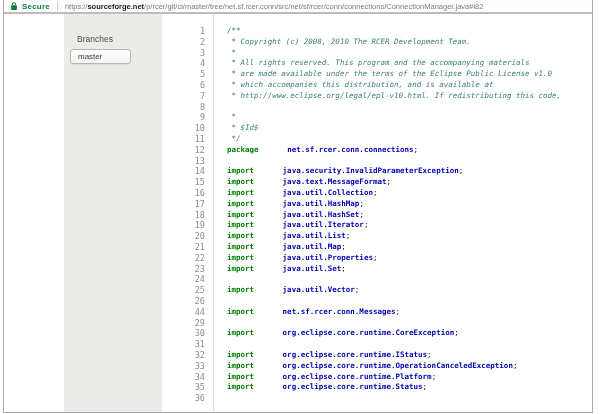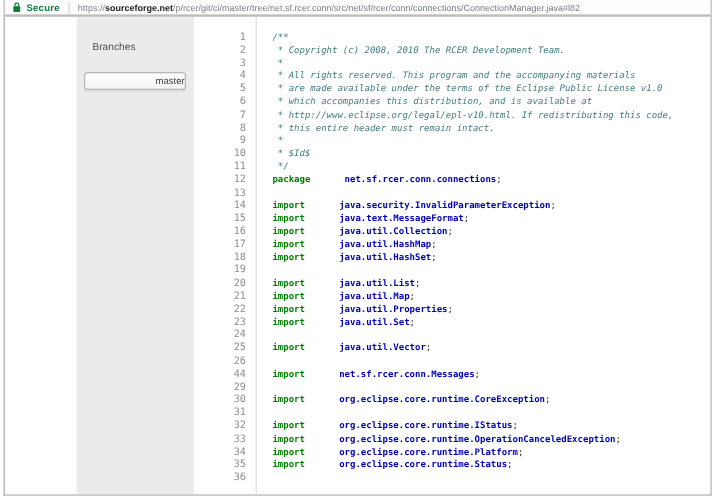--- a/index.html
+++ b/index.html
@@ -23,22 +23,22 @@
   .url-scheme { color:#7a7f84; }
   .url-domain { color:#1c1c1c; font-weight:bold; }
   .url-path { color:#7a7f84; }
 
   
   .page { flex:1; display:flex; overflow:hidden; }
   .left-gutter { flex:0 0 60px; background:#fff; }
 
   .sidebar { flex:0 0 98px; background:#ebebe9; padding-top:20px; }
   .sidebar-heading { margin-left:13px; font-size:8.5px; color:#4d4d4d; line-height:10px; }
-  .branch-btn { display:block; width:85px; height:15px; margin:16px 0 0 6px;
-                text-align:right; padding-left:7px; font-size:8px; color:#3f3f3f;
+  .branch-btn { display:block; width:61px; height:15px; margin:5px 0 0 6px;
+                text-align:left; padding-left:7px; font-size:8px; color:#3f3f3f;
                 font-family:"Liberation Sans", sans-serif;
                 background:linear-gradient(#fefefe,#f3f3f1);
                 border:1px solid #b7b7b3; border-radius:3px;
                 box-shadow:0 1px 1px rgba(0,0,0,.06); cursor:pointer; }
 
   
   .code-area { flex:1; position:relative; background:#fff; padding-top:12px;
                font-family:"DejaVu Sans Mono", monospace; overflow:hidden; }
   .code-area::before { content:""; position:absolute; left:51px; top:0; bottom:0;
                        width:1px; background:#dcdcdc; }
@@ -80,32 +80,32 @@
 
     <section class="code-area">
       <div id="code-lines">
           <div class="code-row"><span class="ln">1</span><span class="code-text"><span class="tok-com">/**</span></span></div>
           <div class="code-row"><span class="ln">2</span><span class="code-text"><span class="tok-com"> * Copyright (c) 2008, 2010 The RCER Development Team.</span></span></div>
           <div class="code-row"><span class="ln">3</span><span class="code-text"><span class="tok-com"> *</span></span></div>
           <div class="code-row"><span class="ln">4</span><span class="code-text"><span class="tok-com"> * All rights reserved. This program and the accompanying materials</span></span></div>
           <div class="code-row"><span class="ln">5</span><span class="code-text"><span class="tok-com"> * are made available under the terms of the Eclipse Public License v1.0</span></span></div>
           <div class="code-row"><span class="ln">6</span><span class="code-text"><span class="tok-com"> * which accompanies this distribution, and is available at</span></span></div>
           <div class="code-row"><span class="ln">7</span><span class="code-text"><span class="tok-com"> * http://www.eclipse.org/legal/epl-v10.html. If redistributing this code,</span></span></div>
-          <div class="code-row"><span class="ln">8</span><span class="code-text"><span class="tok-com"> * this entire header must remain intact.</span></span></div>
+          <div class="code-row"><span class="ln">8</span></div>
           <div class="code-row"><span class="ln">9</span><span class="code-text"><span class="tok-com"> *</span></span></div>
           <div class="code-row"><span class="ln">10</span><span class="code-text"><span class="tok-com"> * $Id$</span></span></div>
           <div class="code-row"><span class="ln">11</span><span class="code-text"><span class="tok-com"> */</span></span></div>
           <div class="code-row"><span class="ln">12</span><span class="code-text"><span class="tok-kw">package</span><span class="tok-pln"> </span><span class="tok-ns">net.sf.rcer.conn.connections</span><span class="tok-pln">;</span></span></div>
           <div class="code-row"><span class="ln">13</span><span class="code-text"></span></div>
           <div class="code-row"><span class="ln">14</span><span class="code-text"><span class="tok-kw">import</span><span class="tok-pln"> </span><span class="tok-ns">java.security.InvalidParameterException</span><span class="tok-pln">;</span></span></div>
           <div class="code-row"><span class="ln">15</span><span class="code-text"><span class="tok-kw">import</span><span class="tok-pln"> </span><span class="tok-ns">java.text.MessageFormat</span><span class="tok-pln">;</span></span></div>
           <div class="code-row"><span class="ln">16</span><span class="code-text"><span class="tok-kw">import</span><span class="tok-pln"> </span><span class="tok-ns">java.util.Collection</span><span class="tok-pln">;</span></span></div>
           <div class="code-row"><span class="ln">17</span><span class="code-text"><span class="tok-kw">import</span><span class="tok-pln"> </span><span class="tok-ns">java.util.HashMap</span><span class="tok-pln">;</span></span></div>
           <div class="code-row"><span class="ln">18</span><span class="code-text"><span class="tok-kw">import</span><span class="tok-pln"> </span><span class="tok-ns">java.util.HashSet</span><span class="tok-pln">;</span></span></div>
-          <div class="code-row"><span class="ln">19</span></div>
+          <div class="code-row"><span class="ln">19</span><span class="code-text"><span class="tok-kw">import</span><span class="tok-pln"> </span><span class="tok-ns">java.util.Iterator</span><span class="tok-pln">;</span></span></div>
           <div class="code-row"><span class="ln">20</span><span class="code-text"><span class="tok-kw">import</span><span class="tok-pln"> </span><span class="tok-ns">java.util.List</span><span class="tok-pln">;</span></span></div>
           <div class="code-row"><span class="ln">21</span><span class="code-text"><span class="tok-kw">import</span><span class="tok-pln"> </span><span class="tok-ns">java.util.Map</span><span class="tok-pln">;</span></span></div>
           <div class="code-row"><span class="ln">22</span><span class="code-text"><span class="tok-kw">import</span><span class="tok-pln"> </span><span class="tok-ns">java.util.Properties</span><span class="tok-pln">;</span></span></div>
           <div class="code-row"><span class="ln">23</span><span class="code-text"><span class="tok-kw">import</span><span class="tok-pln"> </span><span class="tok-ns">java.util.Set</span><span class="tok-pln">;</span></span></div>
           <div class="code-row"><span class="ln">24</span></div>
           <div class="code-row"><span class="ln">25</span><span class="code-text"><span class="tok-kw">import</span><span class="tok-pln"> </span><span class="tok-ns">java.util.Vector</span><span class="tok-pln">;</span></span></div>
           <div class="code-row"><span class="ln">26</span><span class="code-text"></span></div>
           <div class="code-row"><span class="ln">44</span><span class="code-text"><span class="tok-kw">import</span><span class="tok-pln"> </span><span class="tok-ns">net.sf.rcer.conn.Messages</span><span class="tok-pln">;</span></span></div>
           <div class="code-row"><span class="ln">29</span><span class="code-text"></span></div>
           <div class="code-row"><span class="ln">30</span><span class="code-text"><span class="tok-kw">import</span><span class="tok-pln"> </span><span class="tok-ns">org.eclipse.core.runtime.CoreException</span><span class="tok-pln">;</span></span></div>

